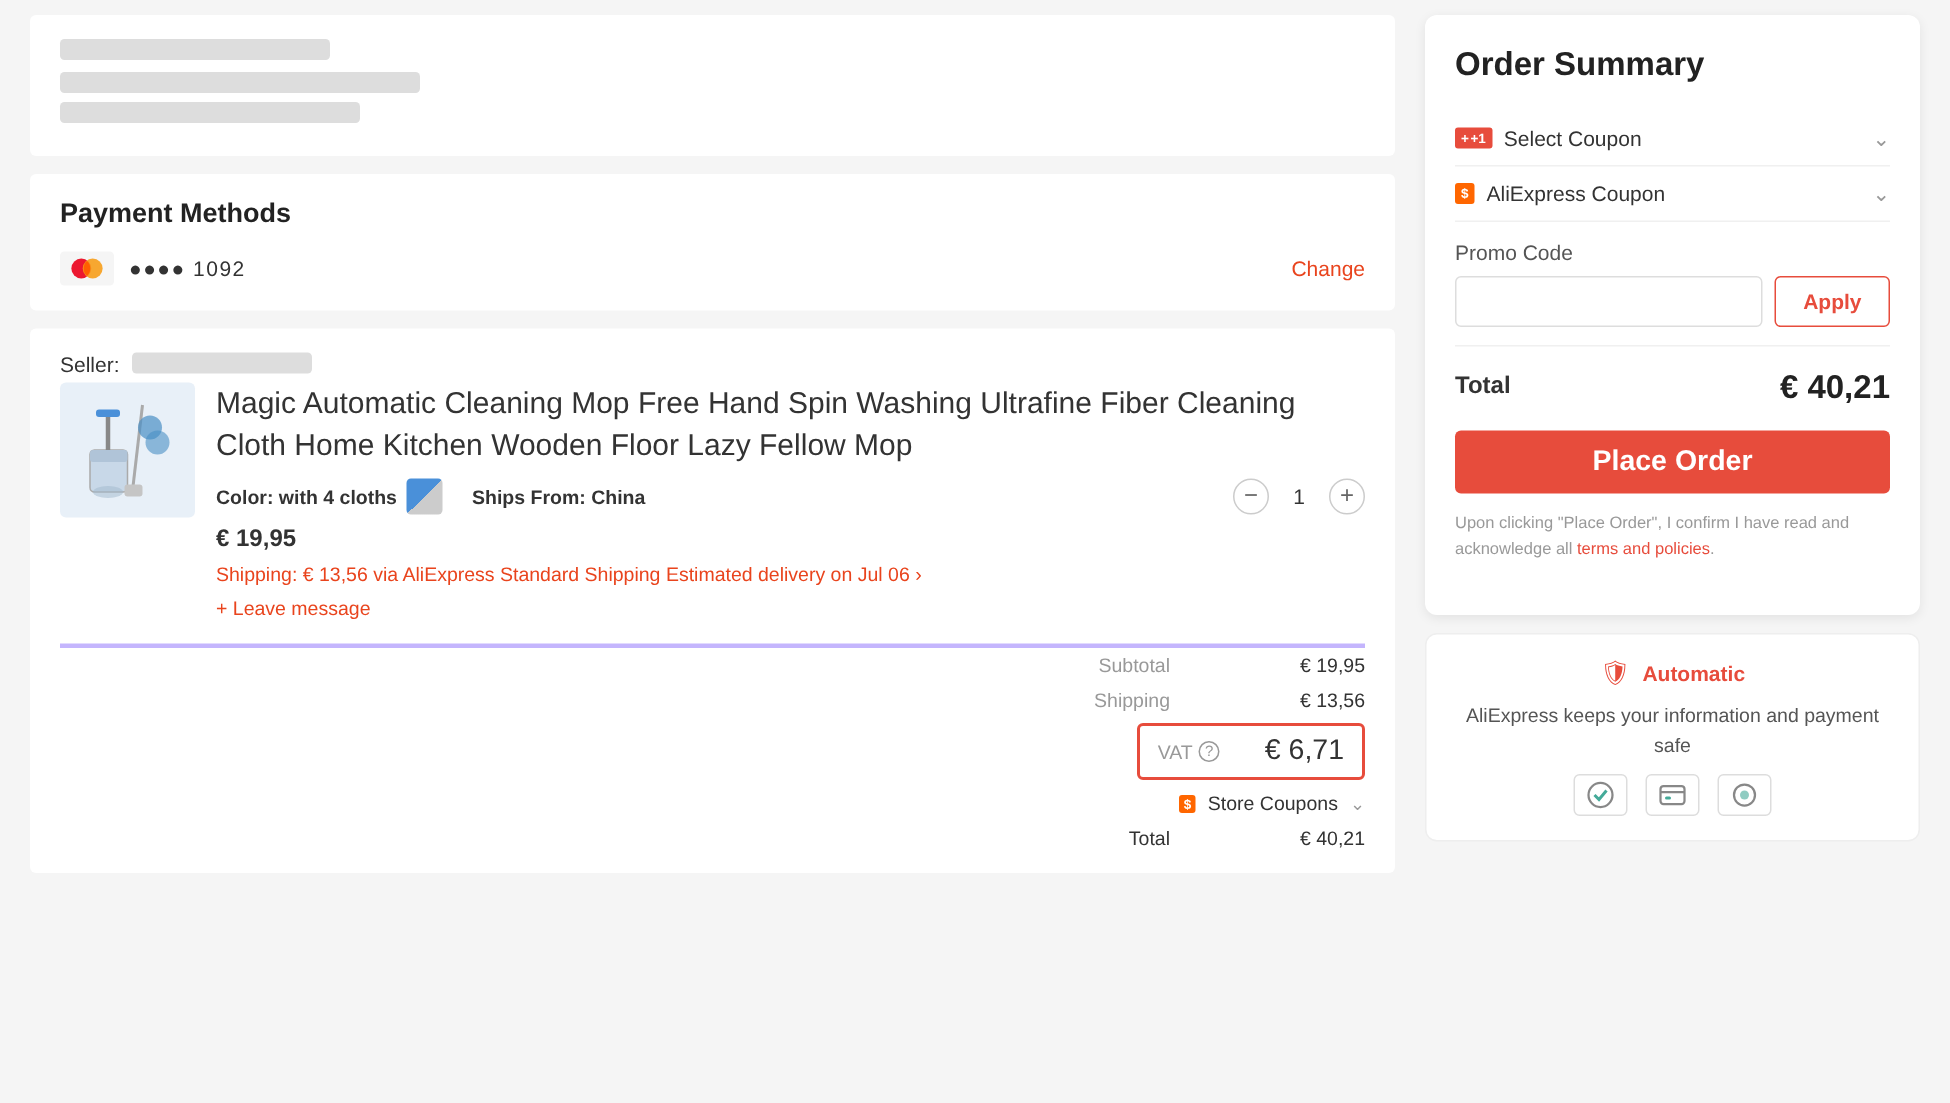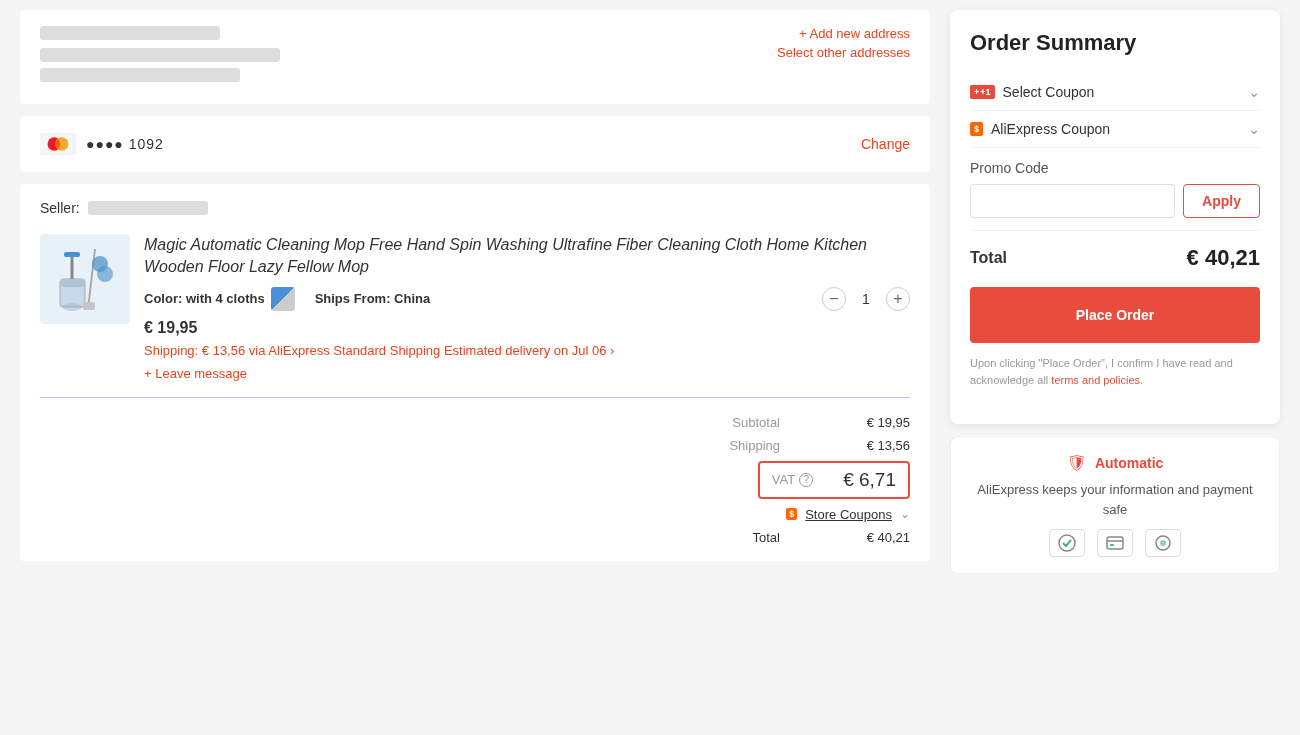--- a/index.html
+++ b/index.html
@@ -101,23 +101,22 @@
       font-weight: 500;
     }
     
     .order-review-section {
       background: #fff;
       border-radius: 4px;
       padding: 16px 20px;
     }
     .seller-row {
       display: flex;
-      align-items: center;
       gap: 8px;
-      margin-bottom: 18px;
+      margin-bottom: 4px;
     }
     .seller-label {
       font-size: 14px;
       color: #333;
     }
     .seller-name-blur {
       display: inline-block;
       width: 120px;
       height: 14px;
       background: #ddd;
@@ -141,25 +140,24 @@
       overflow: hidden;
     }
     .product-image svg {
       width: 70px;
       height: 70px;
     }
     .product-details {
       flex: 1;
     }
     .product-title {
-      font-size: 16px;
+      font-size: 20px;
       color: #333;
       line-height: 1.4;
       margin-bottom: 8px;
-      font-style: italic;
     }
     .product-meta-left {
       display: flex;
       align-items: center;
       gap: 6px;
     }
     .color-label {
       font-size: 13px;
       color: #333;
     }
@@ -217,22 +215,22 @@
       margin-bottom: 8px;
       cursor: pointer;
     }
     .leave-message {
       font-size: 13px;
       color: #e9441d;
       cursor: pointer;
     }
     
     .totals-section {
-      border-top: 1px solid #c4b5fd;
-      padding-top: 17px;
+      border-top: 3px solid #c4b5fd;
+      padding-top: 4px;
       margin-top: 8px;
     }
     .total-row {
       display: flex;
       justify-content: flex-end;
       gap: 60px;
       margin-bottom: 8px;
       align-items: center;
     }
     .total-label {
@@ -293,21 +291,20 @@
       background: #ff6600;
       color: #fff;
       font-size: 9px;
       font-weight: 700;
       padding: 1px 3px;
       border-radius: 2px;
     }
     .store-coupon-label {
       font-size: 13px;
       color: #333;
-      text-decoration: underline;
     }
     .chevron-down {
       color: #999;
       font-size: 12px;
     }
     .total-final-row {
       display: flex;
       justify-content: flex-end;
       gap: 60px;
       align-items: center;
@@ -426,22 +423,22 @@
       font-size: 22px;
       font-weight: 700;
       color: #222;
     }
     .place-order-btn {
       width: 100%;
       background: #e74c3c;
       color: #fff;
       border: none;
       border-radius: 4px;
-      padding: 20px;
-      font-size: 14px;
+      padding: 10px;
+      font-size: 19px;
       font-weight: 600;
       cursor: pointer;
       margin-bottom: 12px;
     }
     .terms-text {
       font-size: 11px;
       color: #999;
       line-height: 1.5;
       margin-bottom: 16px;
     }
@@ -507,28 +504,25 @@
 
   <div class="main-content">
 
     <div class="address-section">
       <div class="address-row">
         <div class="address-info">
           <div class="blur-block" style="width:180px; margin-bottom:8px;"></div>
           <div class="blur-block" style="width:240px; margin-bottom:6px;"></div>
           <div class="blur-block" style="width:200px;"></div>
         </div>
-        <div class="address-actions">
-          <a>+ Add new address</a>
-          <a>Select other addresses</a>
-        </div>
       </div>
     </div>
 
     <div class="payment-section">
+      <div class="section-title">Payment Methods</div>
       <div class="payment-row">
         <div class="payment-info">
           <div class="mastercard-icon">
             <svg viewBox="0 0 38 24" xmlns="http://www.w3.org/2000/svg">
               <rect width="38" height="24" rx="3" fill="#f5f5f5"></rect>
               <circle cx="15" cy="12" r="7" fill="#EB001B" opacity="0.9"></circle>
               <circle cx="23" cy="12" r="7" fill="#F79E1B" opacity="0.9"></circle>
               <path d="M19 6.8a7 7 0 0 1 0 10.4A7 7 0 0 1 19 6.8z" fill="#FF5F00"></path>
             </svg>
           </div>

